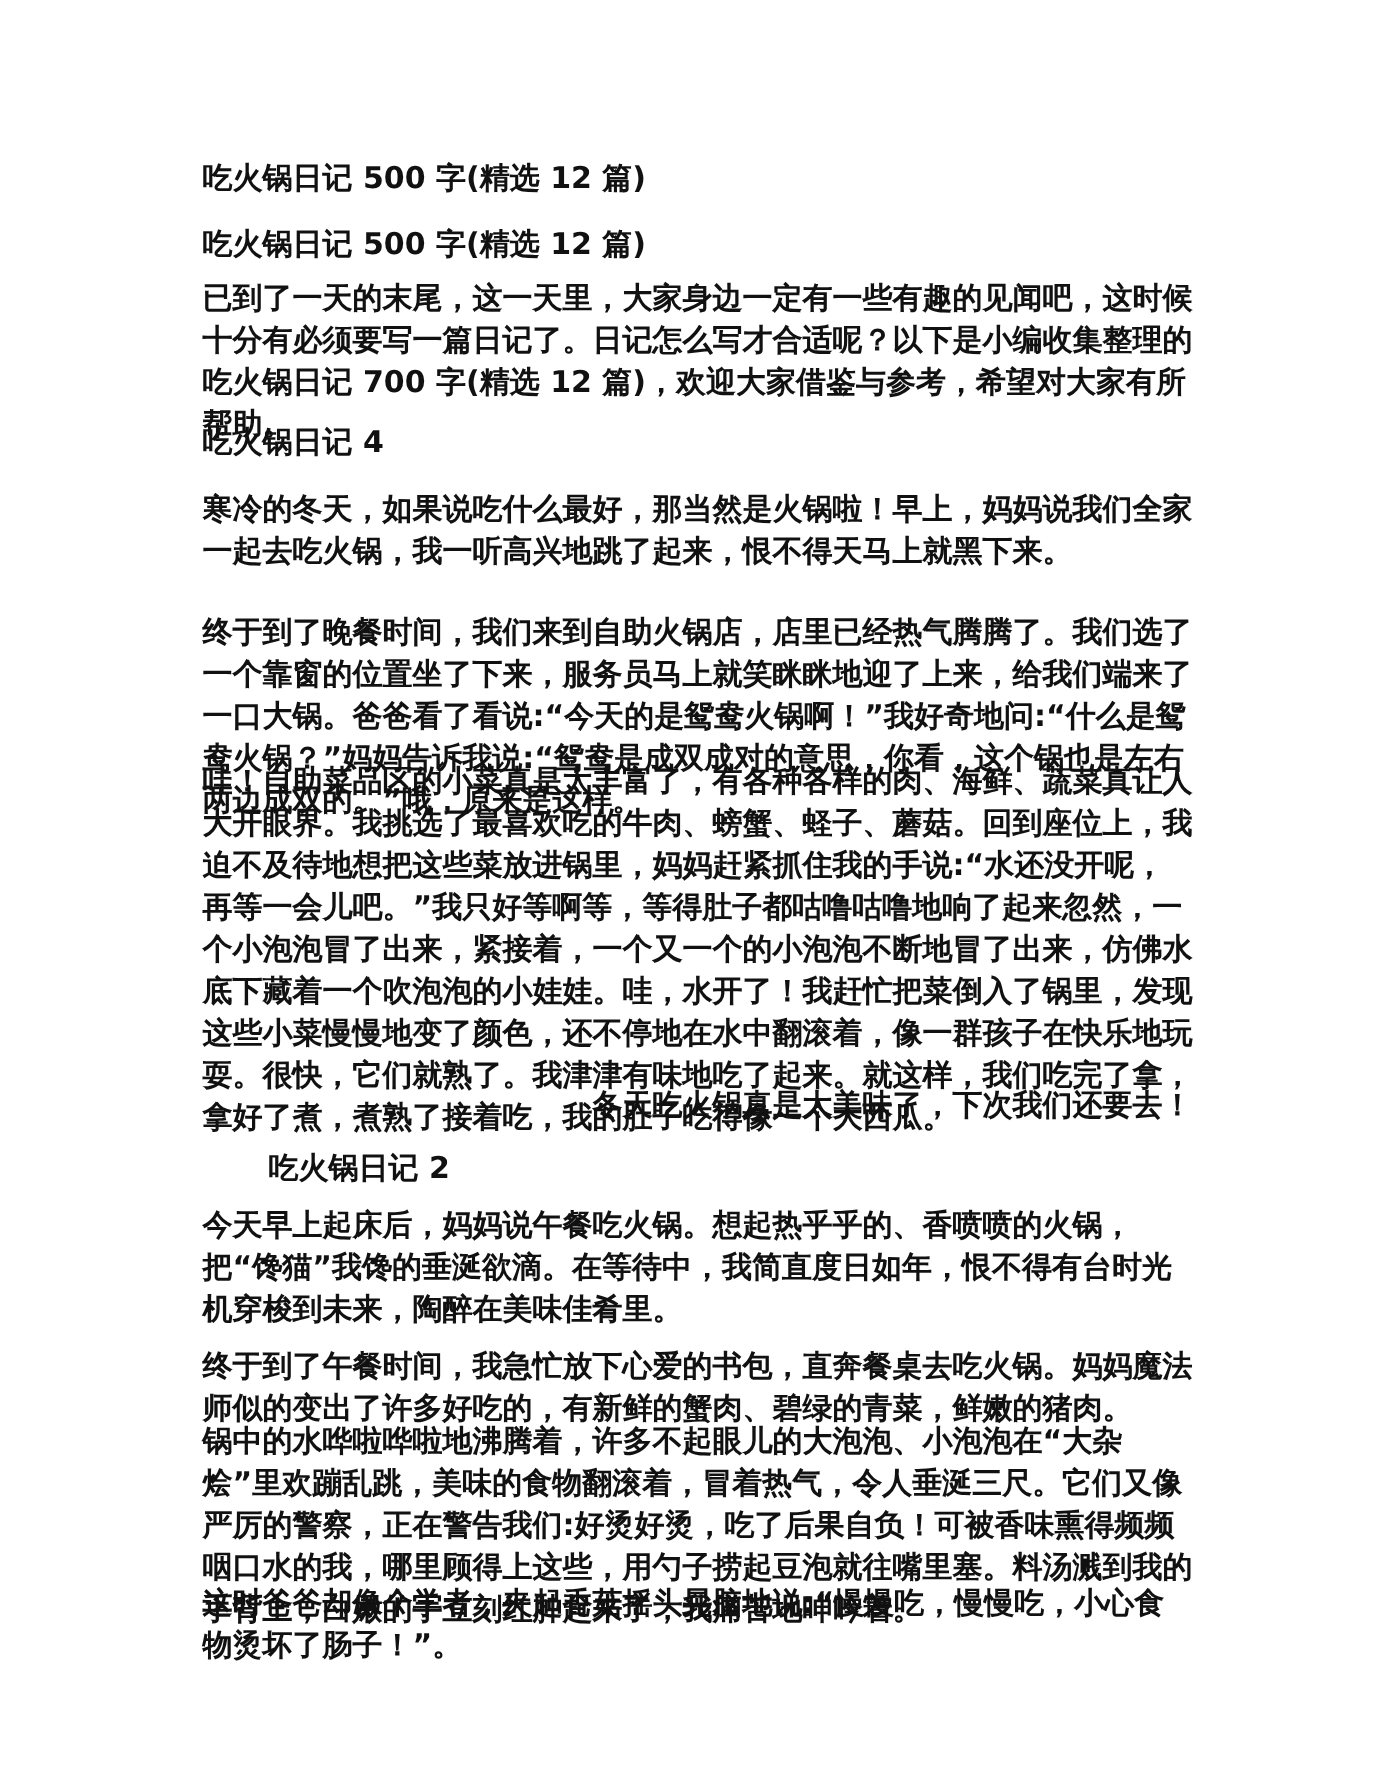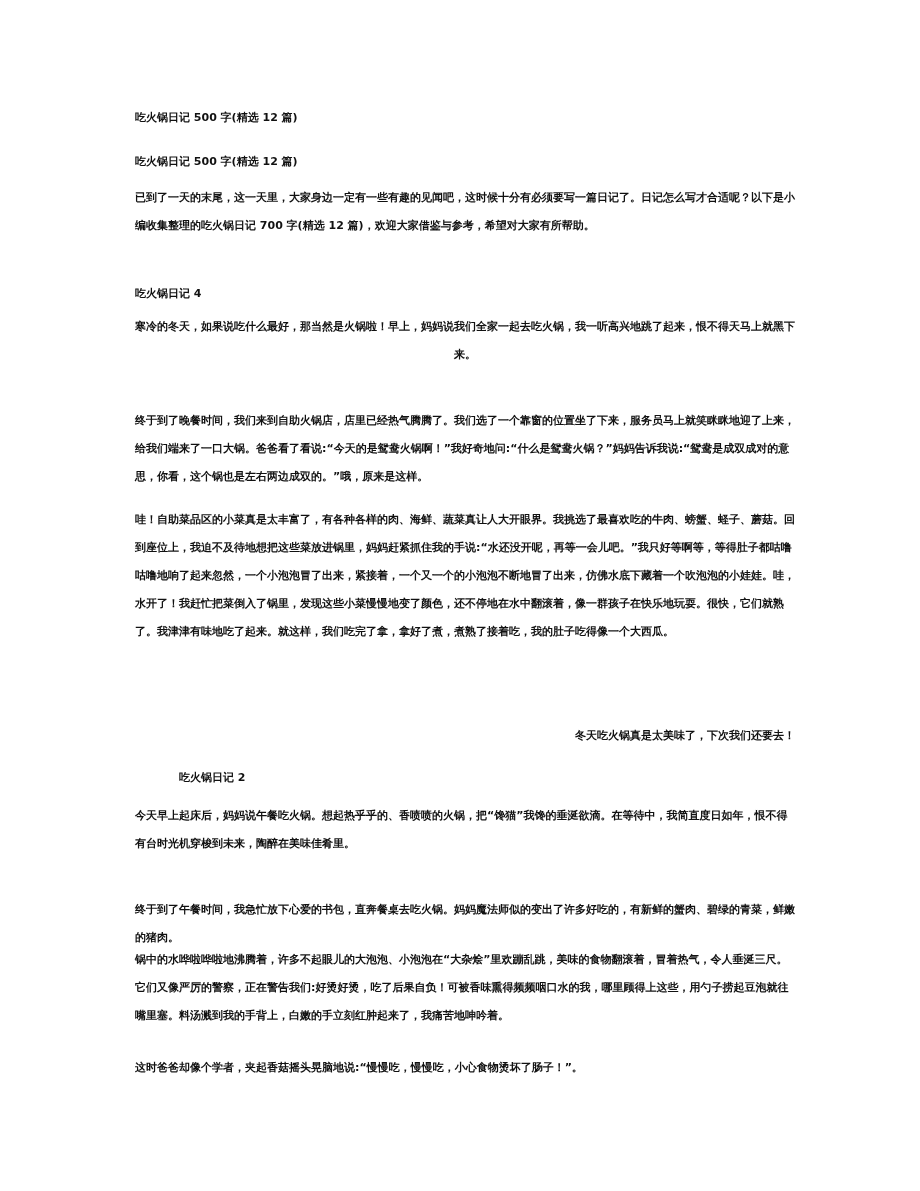--- a/index.html
+++ b/index.html
@@ -6,35 +6,35 @@
   body {
     width: 920px; height: 1191px; overflow: hidden; position: relative;
     font-family: "DejaVu Sans", "Liberation Sans", sans-serif;
     color: #111111;
   }
   .page {
     position: absolute; left: 135px; top: 0; width: 660px;
   }
   .p {
     position: absolute; left: 0; width: 660px;
-    font-size: 11px; line-height: 28px; margin: 0;
+    font-size: 20px; line-height: 28px; margin: 0;
     letter-spacing: 0px;
     font-weight: 600;
   }
 </style>
 </head>
 <body>
 
 <div class="page">
   <p class="p" style="top:104px;">吃火锅日记 500 字(精选 12 篇)</p>
   <p class="p" style="top:148px;">吃火锅日记 500 字(精选 12 篇)</p>
   <p class="p" style="top:184px;">已到了一天的末尾，这一天里，大家身边一定有一些有趣的见闻吧，这时候十分有必须要写一篇日记了。日记怎么写才合适呢？以下是小编收集整理的吃火锅日记 700 字(精选 12 篇)，欢迎大家借鉴与参考，希望对大家有所帮助。</p>
 
   <p class="p" style="top:280px;">吃火锅日记 4</p>
-  <p class="p" style="top:313px;text-align:center;">寒冷的冬天，如果说吃什么最好，那当然是火锅啦！早上，妈妈说我们全家一起去吃火锅，我一听高兴地跳了起来，恨不得天马上就黑下来。</p>
+  <p class="p" style="top:325px;">寒冷的冬天，如果说吃什么最好，那当然是火锅啦！早上，妈妈说我们全家一起去吃火锅，我一听高兴地跳了起来，恨不得天马上就黑下来。</p>
   <p class="p" style="top:383px;margin-top:24px;">终于到了晚餐时间，我们来到自助火锅店，店里已经热气腾腾了。我们选了一个靠窗的位置坐了下来，服务员马上就笑眯眯地迎了上来，给我们端来了一口大锅。爸爸看了看说:“今天的是鸳鸯火锅啊！”我好奇地问:“什么是鸳鸯火锅？”妈妈告诉我说:“鸳鸯是成双成对的意思，你看，这个锅也是左右两边成双的。”哦，原来是这样。</p>
   <p class="p" style="top:506px;">哇！自助菜品区的小菜真是太丰富了，有各种各样的肉、海鲜、蔬菜真让人大开眼界。我挑选了最喜欢吃的牛肉、螃蟹、蛏子、蘑菇。回到座位上，我迫不及待地想把这些菜放进锅里，妈妈赶紧抓住我的手说:“水还没开呢，再等一会儿吧。”我只好等啊等，等得肚子都咕噜咕噜地响了起来忽然，一个小泡泡冒了出来，紧接着，一个又一个的小泡泡不断地冒了出来，仿佛水底下藏着一个吹泡泡的小娃娃。哇，水开了！我赶忙把菜倒入了锅里，发现这些小菜慢慢地变了颜色，还不停地在水中翻滚着，像一群孩子在快乐地玩耍。很快，它们就熟了。我津津有味地吃了起来。就这样，我们吃完了拿，拿好了煮，煮熟了接着吃，我的肚子吃得像一个大西瓜。</p>
   <p class="p" style="top:722px;text-align:right;">冬天吃火锅真是太美味了，下次我们还要去！</p>
 
   <p class="p" style="top:764px;padding-left:44px;">吃火锅日记 2</p>
   <p class="p" style="top:802px;">今天早上起床后，妈妈说午餐吃火锅。想起热乎乎的、香喷喷的火锅，把“馋猫”我馋的垂涎欲滴。在等待中，我简直度日如年，恨不得有台时光机穿梭到未来，陶醉在美味佳肴里。</p>
   <p class="p" style="top:896px;">终于到了午餐时间，我急忙放下心爱的书包，直奔餐桌去吃火锅。妈妈魔法师似的变出了许多好吃的，有新鲜的蟹肉、碧绿的青菜，鲜嫩的猪肉。</p>
   <p class="p" style="top:934px;margin-top:12px;">锅中的水哗啦哗啦地沸腾着，许多不起眼儿的大泡泡、小泡泡在“大杂烩”里欢蹦乱跳，美味的食物翻滚着，冒着热气，令人垂涎三尺。它们又像严厉的警察，正在警告我们:好烫好烫，吃了后果自负！可被香味熏得频频咽口水的我，哪里顾得上这些，用勺子捞起豆泡就往嘴里塞。料汤溅到我的手背上，白嫩的手立刻红肿起来了，我痛苦地呻吟着。</p>
   <p class="p" style="top:1054px;">这时爸爸却像个学者，夹起香菇摇头晃脑地说:“慢慢吃，慢慢吃，小心食物烫坏了肠子！”。</p>
 </div>

